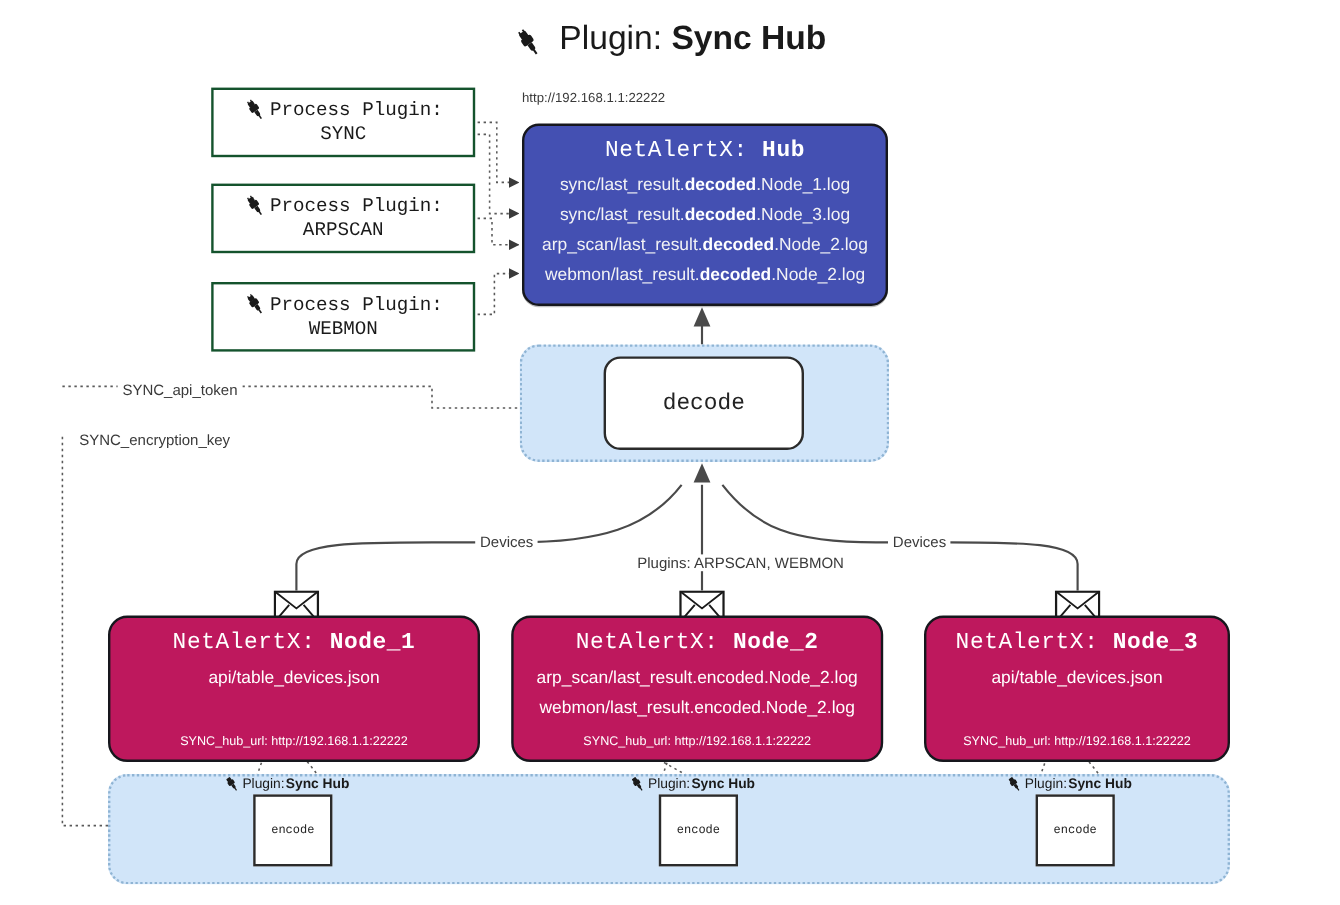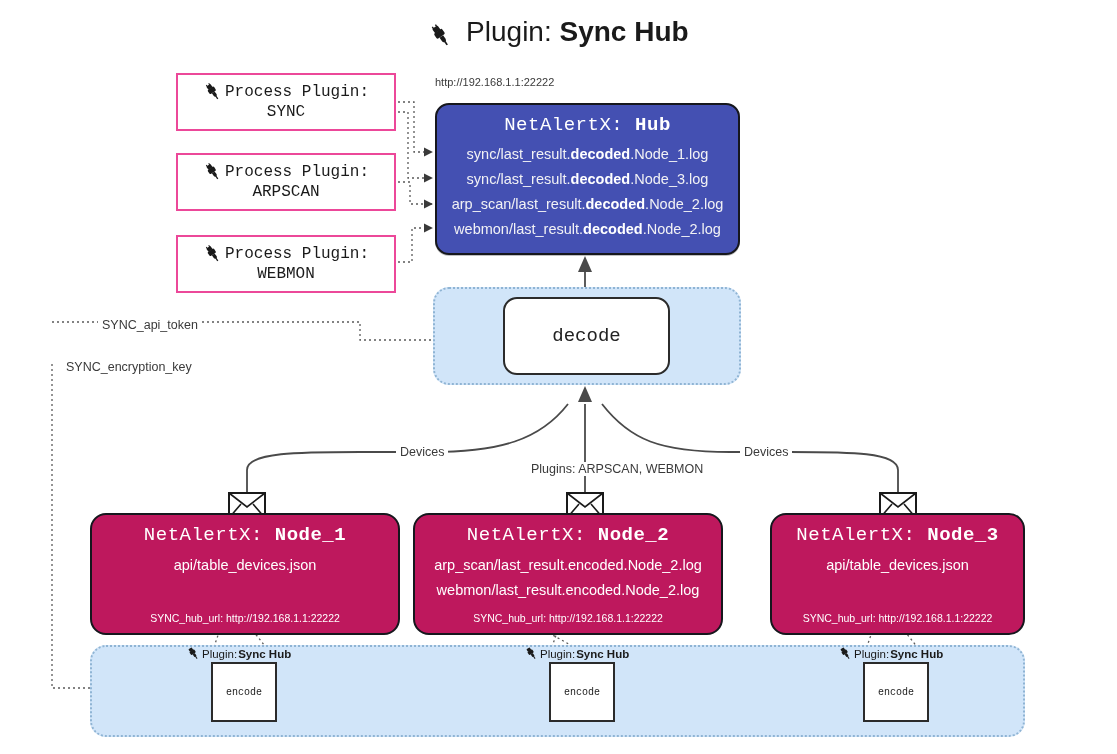--- a/index.html
+++ b/index.html
@@ -22,21 +22,21 @@
   #title .lead{font-weight:400;}
   #title .strong{font-weight:bold;}
 
   #hub-url{
     left:435px;top:76px;width:305px;text-align:left;
     font-size:11px;color:#3a3a3a;
   }
 
   
   .proc-box{
-    width:220px;height:58px;background:#ffffff;border:2px solid #ec4899;
+    width:220px;height:58px;background:#ffffff;border:2px solid #14532d;
     font-family:"Liberation Mono","DejaVu Sans Mono",monospace;
     font-size:16px;color:#1a1a1a;line-height:1.28;
     display:flex;flex-direction:column;align-items:center;justify-content:center;
     text-align:center;
   }
   .proc-box .l1{display:flex;align-items:center;gap:2px;}
   .proc-box .l2{font-size:16px;}
 
   
   #hub{
@@ -84,21 +84,21 @@
   #encode-label-1{left:186px;}
   #encode-label-2{left:524px;}
   #encode-label-3{left:838px;}
 
   
   .node{
     background:#be185d;border:2px solid #16171d;border-radius:16px;
     color:#ffffff;height:122px;top:513px;
   }
   #node-1{left:90px;width:310px;}
-  #node-2{left:413px;width:310px;}
+  #node-2{left:426px;width:310px;}
   #node-3{left:770px;width:255px;}
   .node .node-title{
     text-align:center;margin-top:9px;font-size:19px;
     font-family:"Liberation Mono","DejaVu Sans Mono",monospace;
     letter-spacing:.5px;white-space:nowrap;
   }
   .node .node-title b{font-weight:bold;}
   .node .node-lines{margin-top:7px;}
   .node .node-line{
     text-align:center;font-size:14.5px;color:#ffffff;line-height:25px;

